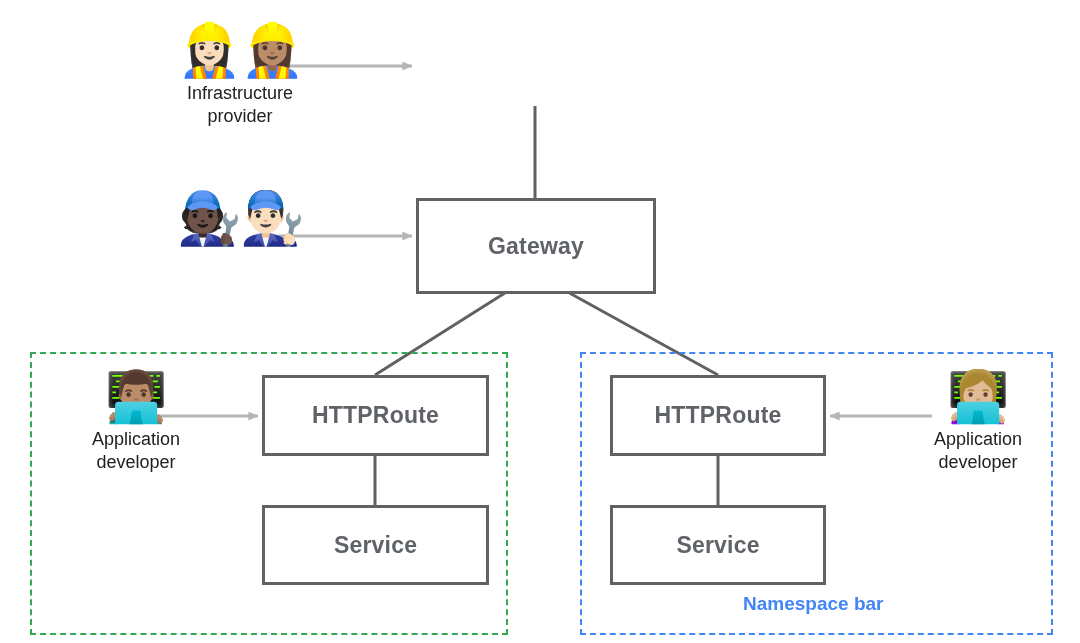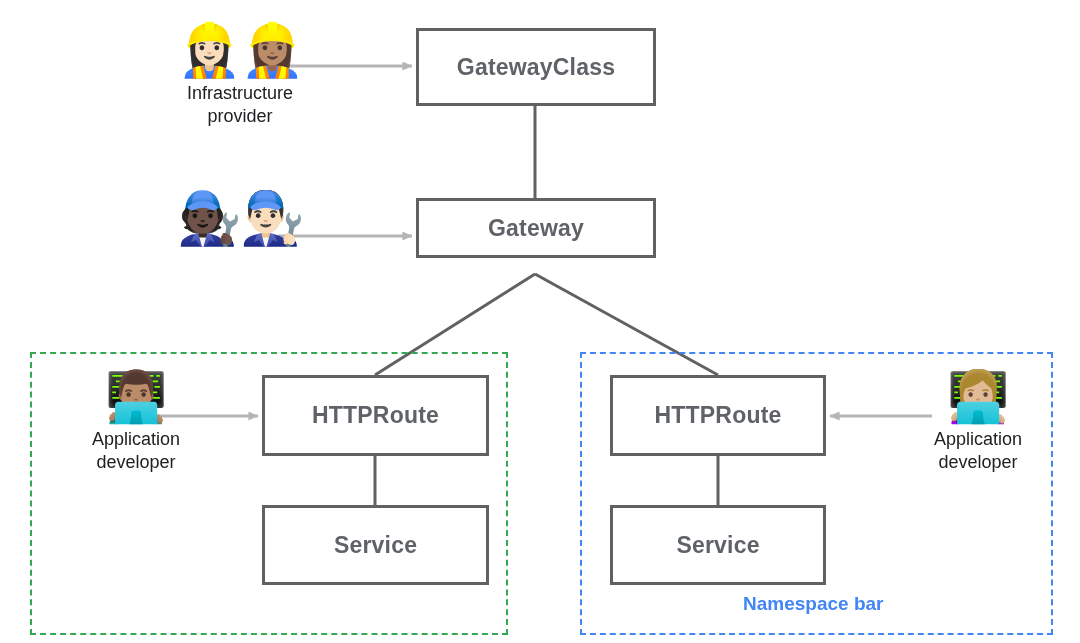--- a/index.html
+++ b/index.html
@@ -41,21 +41,21 @@
   .node-label {
     color: #5f6368;
     font-size: 23px;
     font-weight: 700;
     letter-spacing: 0.2px;
     line-height: 1;
     white-space: nowrap;
   }
 
   #node-gatewayclass { left: 416px; top: 28px;  width: 240px; height: 78px; }
-  #node-gateway      { left: 416px; top: 198px; width: 240px; height: 60px; }
+  #node-gateway      { left: 416px; top: 198px; width: 240px; height: 96px; }
   #node-httproute-foo{ left: 262px; top: 375px; width: 227px; height: 81px; }
   #node-service-foo  { left: 262px; top: 505px; width: 227px; height: 80px; }
   #node-httproute-bar{ left: 610px; top: 375px; width: 216px; height: 81px; }
   #node-service-bar  { left: 610px; top: 505px; width: 216px; height: 80px; }
 
   
   .namespace {
     position: absolute;
     box-sizing: border-box;
     border: 2px dashed #34a853;
@@ -135,23 +135,20 @@
     <line x1="278" y1="236" x2="412" y2="236" stroke="#b5b5b5" stroke-width="3" marker-end="url(#arrowRight)"></line>
     <line x1="156" y1="416" x2="258" y2="416" stroke="#b5b5b5" stroke-width="3" marker-end="url(#arrowRight)"></line>
     <line x1="932" y1="416" x2="830" y2="416" stroke="#b5b5b5" stroke-width="3" marker-end="url(#arrowLeft)"></line>
   </svg>
 
   <div class="namespace" id="ns-foo"></div>
   <div class="namespace" id="ns-bar"></div>
 
   <div class="namespace-label" id="ns-bar-label">Namespace bar</div>
 
-  <div class="node" id="node-gatewayclass">
-    <span class="node-label">GatewayClass</span>
-  </div>
 
   <div class="node" id="node-gateway">
     <span class="node-label">Gateway</span>
   </div>
 
   <div class="node" id="node-httproute-foo">
     <span class="node-label">HTTPRoute</span>
   </div>
 
   <div class="node" id="node-service-foo">

